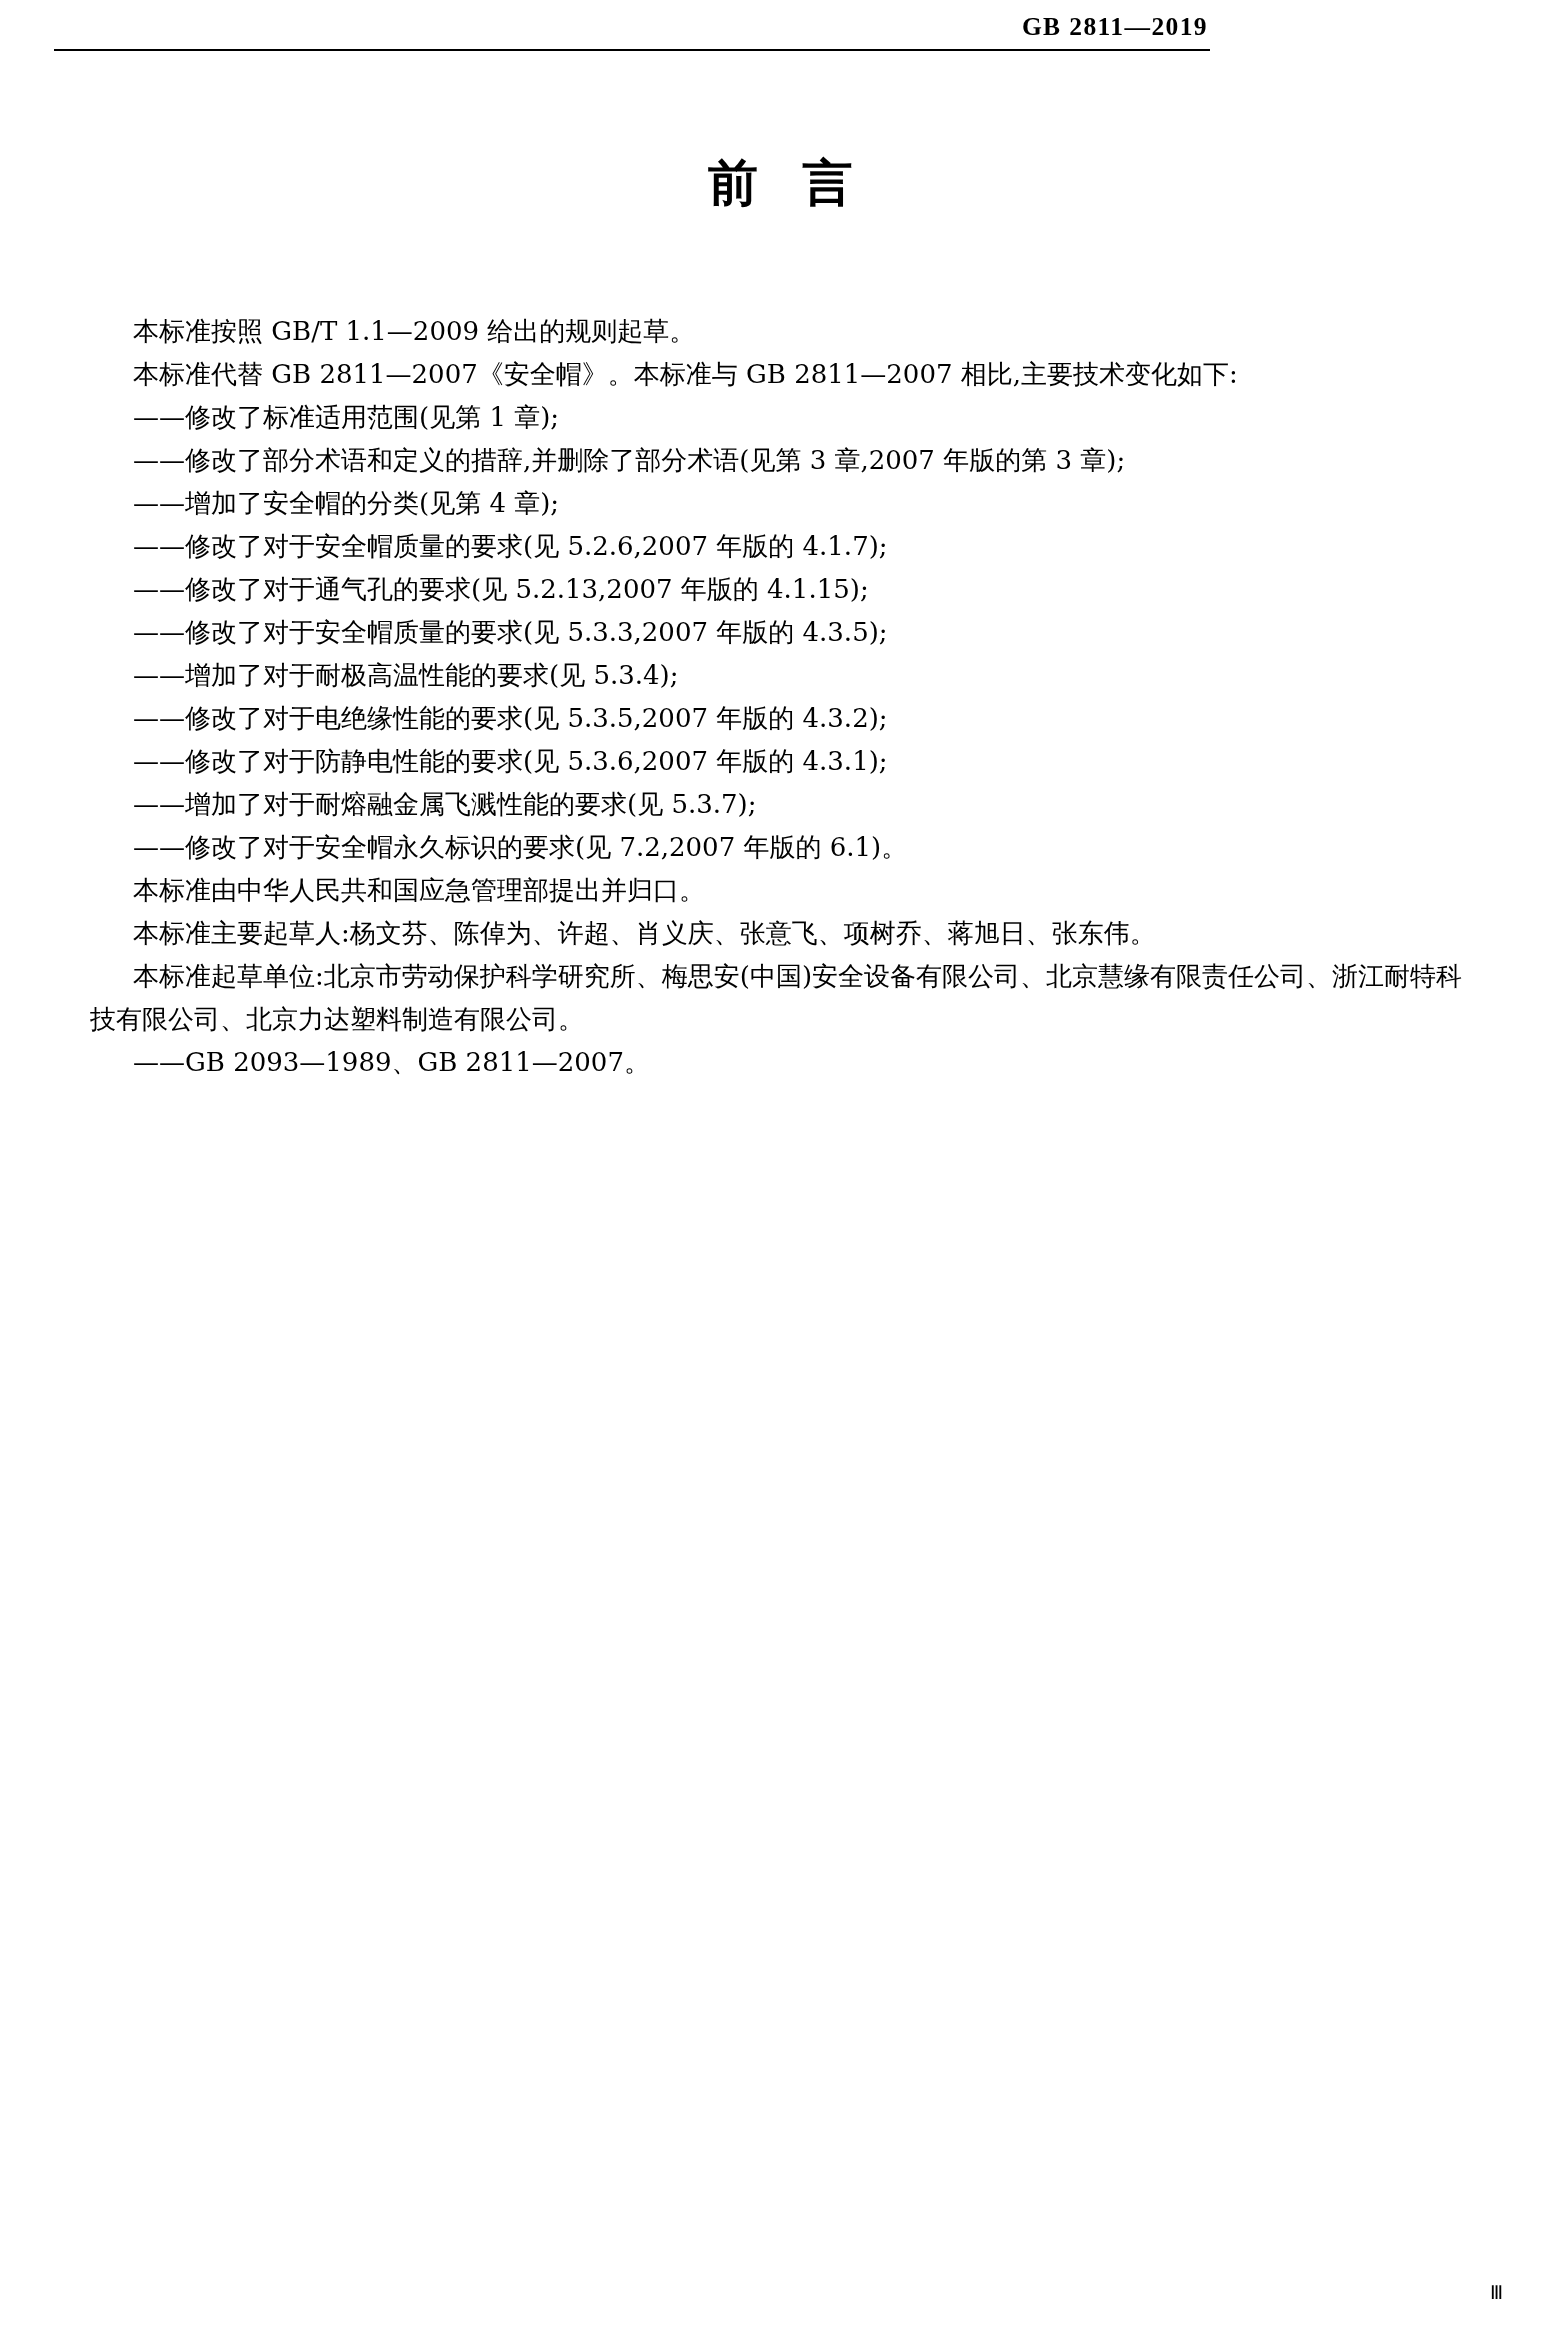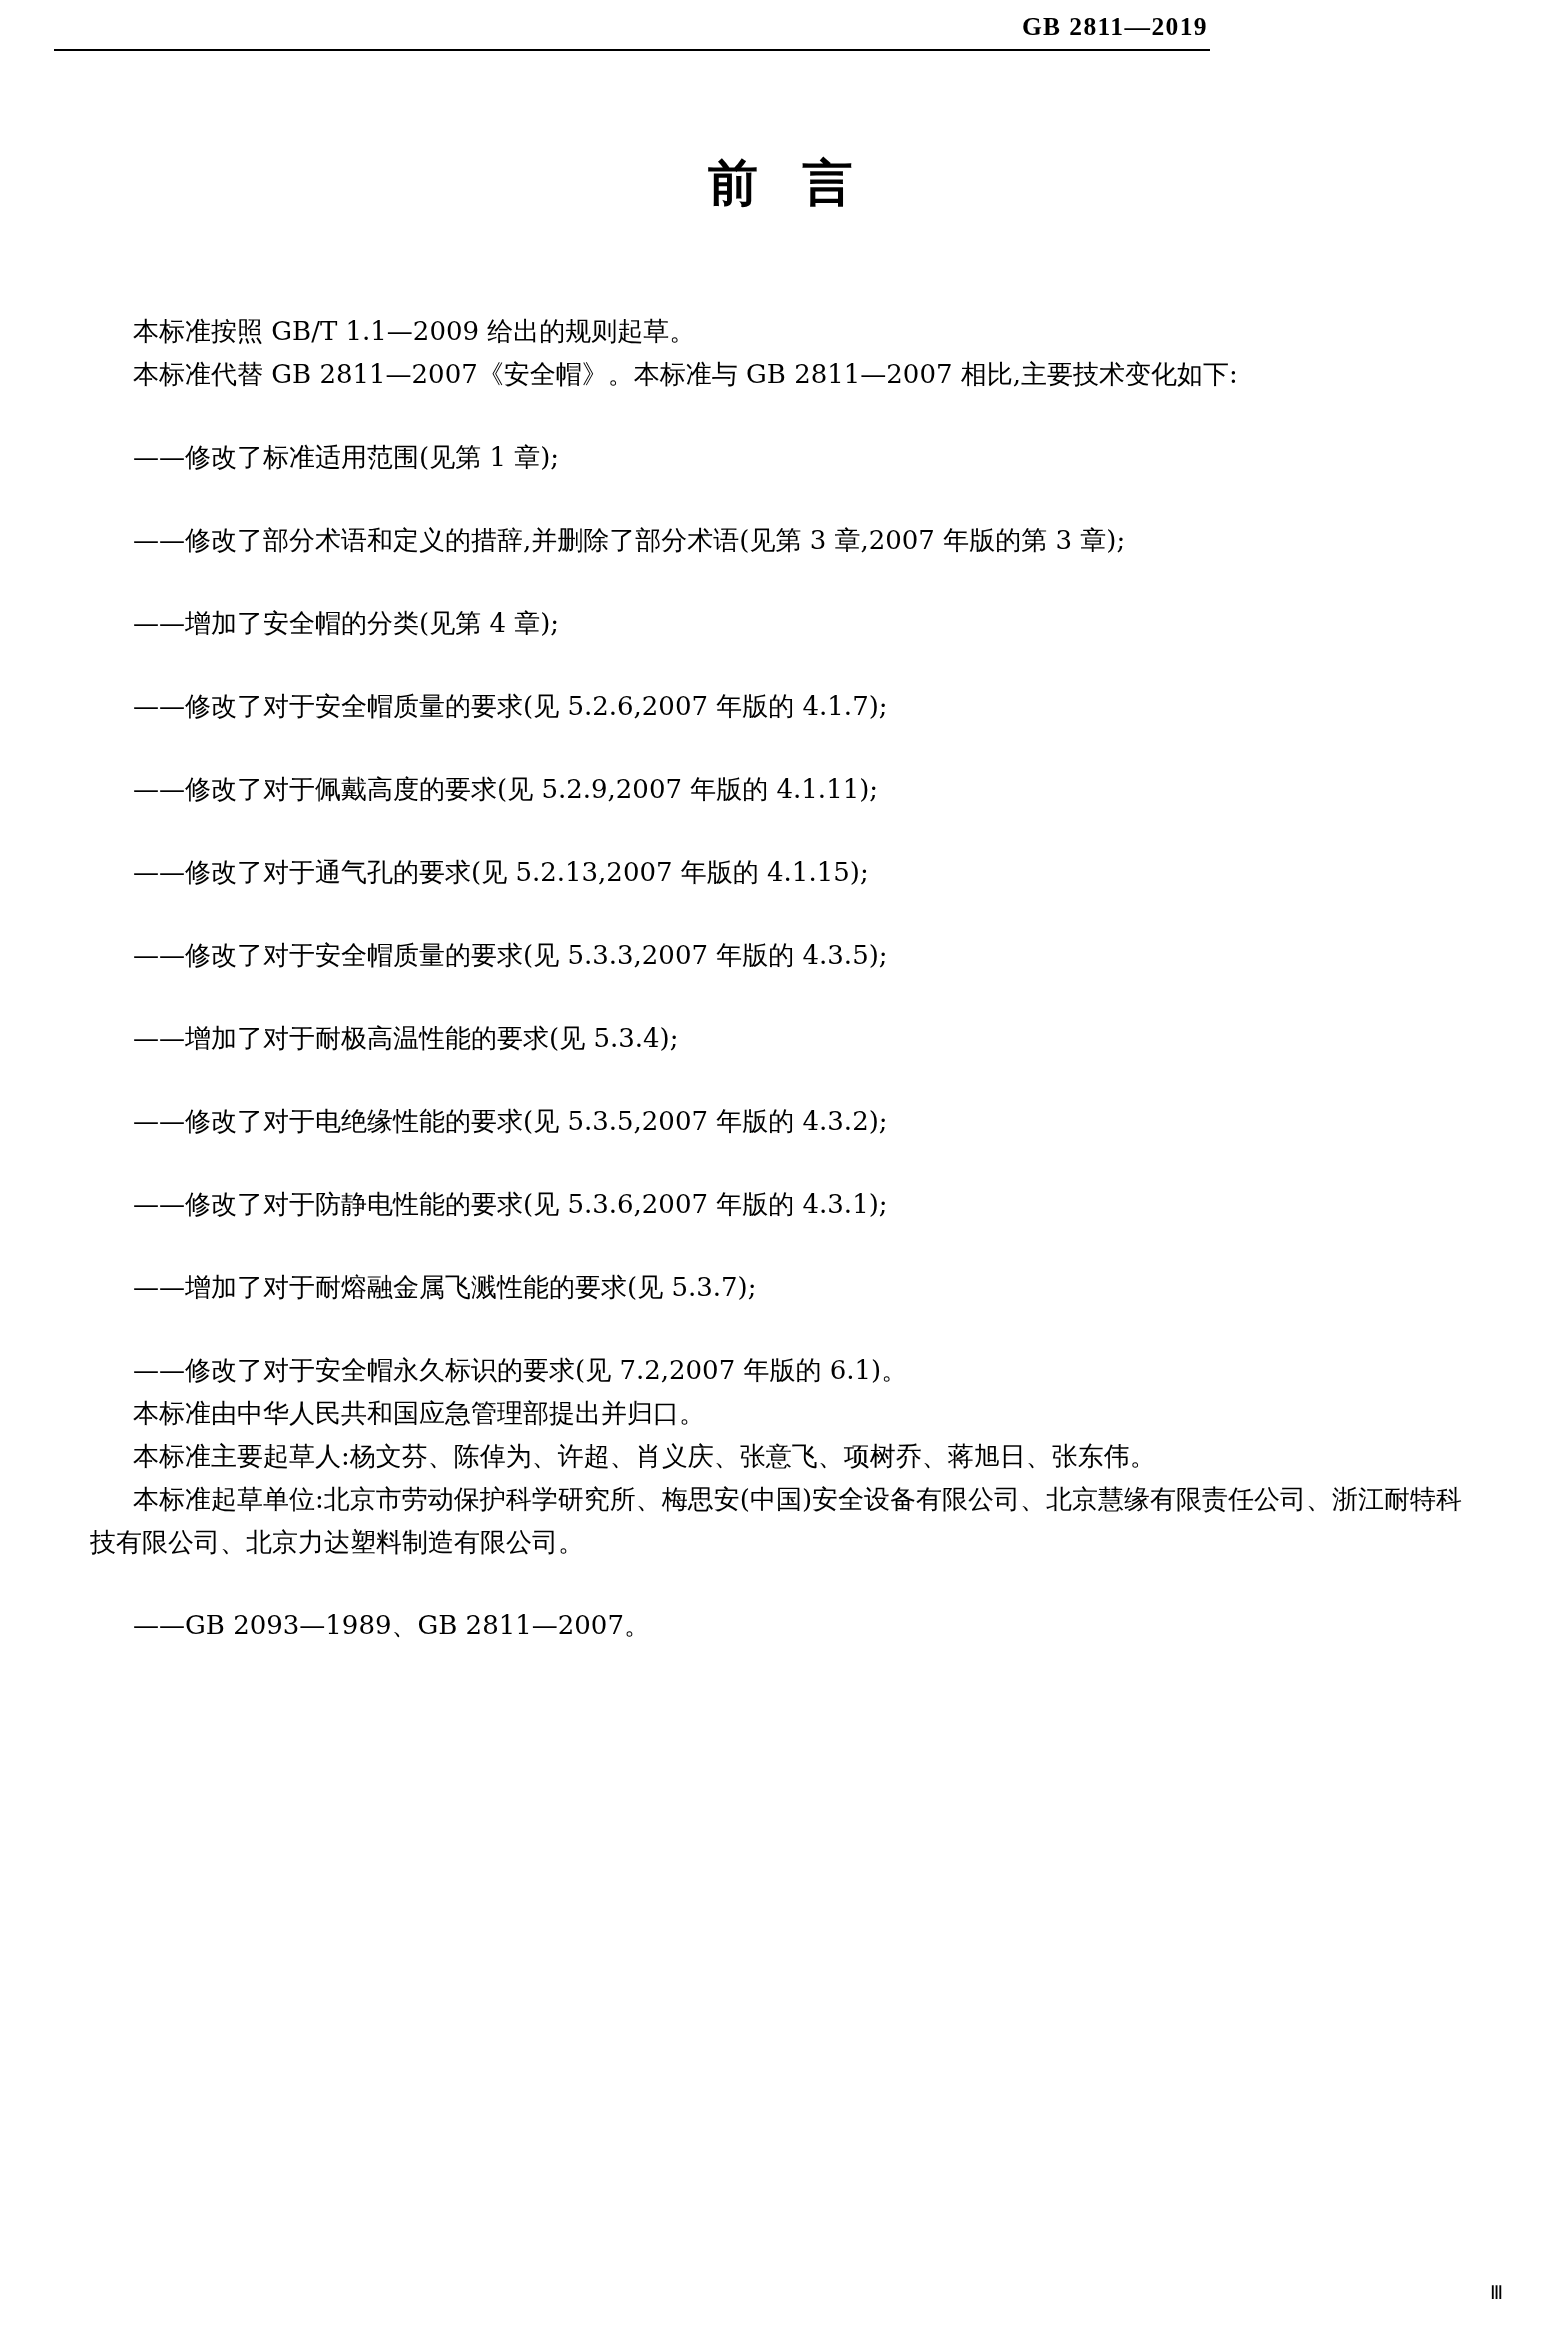--- a/index.html
+++ b/index.html
@@ -75,21 +75,20 @@
   }
   .line.indent {
     padding-left: 43px;
   }
   .line.wrap {
     white-space: normal;
     line-height: 43px;
   }
   .line.dash {
     padding-left: 43px;
-    margin-top: 40px;
   }
   
   .footer-page {
     position: absolute;
     bottom: 26px;
     right: 59px;
     font-family: "Liberation Serif", serif;
     font-size: 19px;
   }
 </style>
@@ -107,21 +106,20 @@
     <span>前</span><span class="sp"></span><span>言</span>
   </div>
 
   <div class="body" id="body-container">
       <div class="line indent">本标准按照 GB/T 1.1—2009 给出的规则起草。</div>
       <div class="line indent">本标准代替 GB 2811—2007《安全帽》。本标准与 GB 2811—2007 相比,主要技术变化如下:</div>
       <div class="line dash">——修改了标准适用范围(见第 1 章);</div>
       <div class="line dash">——修改了部分术语和定义的措辞,并删除了部分术语(见第 3 章,2007 年版的第 3 章);</div>
       <div class="line dash">——增加了安全帽的分类(见第 4 章);</div>
       <div class="line dash">——修改了对于安全帽质量的要求(见 5.2.6,2007 年版的 4.1.7);</div>
-      <div class="line dash">——修改了对于佩戴高度的要求(见 5.2.9,2007 年版的 4.1.11);</div>
       <div class="line dash">——修改了对于通气孔的要求(见 5.2.13,2007 年版的 4.1.15);</div>
       <div class="line dash">——修改了对于安全帽质量的要求(见 5.3.3,2007 年版的 4.3.5);</div>
       <div class="line dash">——增加了对于耐极高温性能的要求(见 5.3.4);</div>
       <div class="line dash">——修改了对于电绝缘性能的要求(见 5.3.5,2007 年版的 4.3.2);</div>
       <div class="line dash">——修改了对于防静电性能的要求(见 5.3.6,2007 年版的 4.3.1);</div>
       <div class="line dash">——增加了对于耐熔融金属飞溅性能的要求(见 5.3.7);</div>
       <div class="line dash">——修改了对于安全帽永久标识的要求(见 7.2,2007 年版的 6.1)。</div>
       <div class="line indent">本标准由中华人民共和国应急管理部提出并归口。</div>
       <div class="line indent">本标准主要起草人:杨文芬、陈倬为、许超、肖义庆、张意飞、项树乔、蒋旭日、张东伟。</div>
       <div class="line wrap" style="text-indent: 43px;">本标准起草单位:北京市劳动保护科学研究所、梅思安(中国)安全设备有限公司、北京慧缘有限责任公司、浙江耐特科技有限公司、北京力达塑料制造有限公司。</div>

